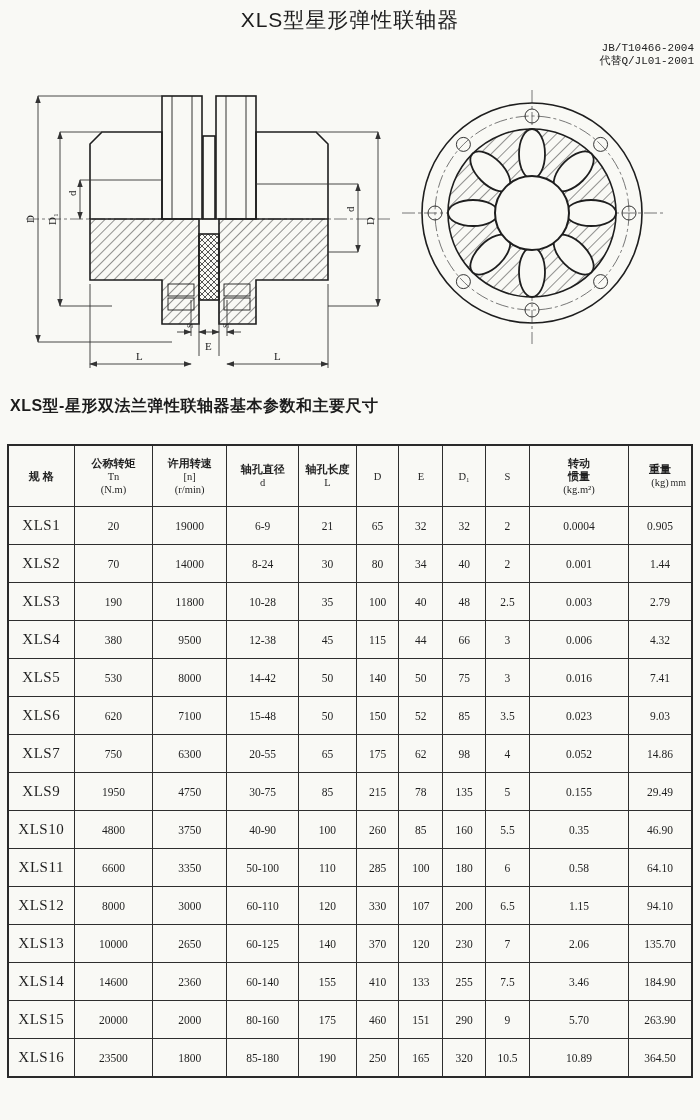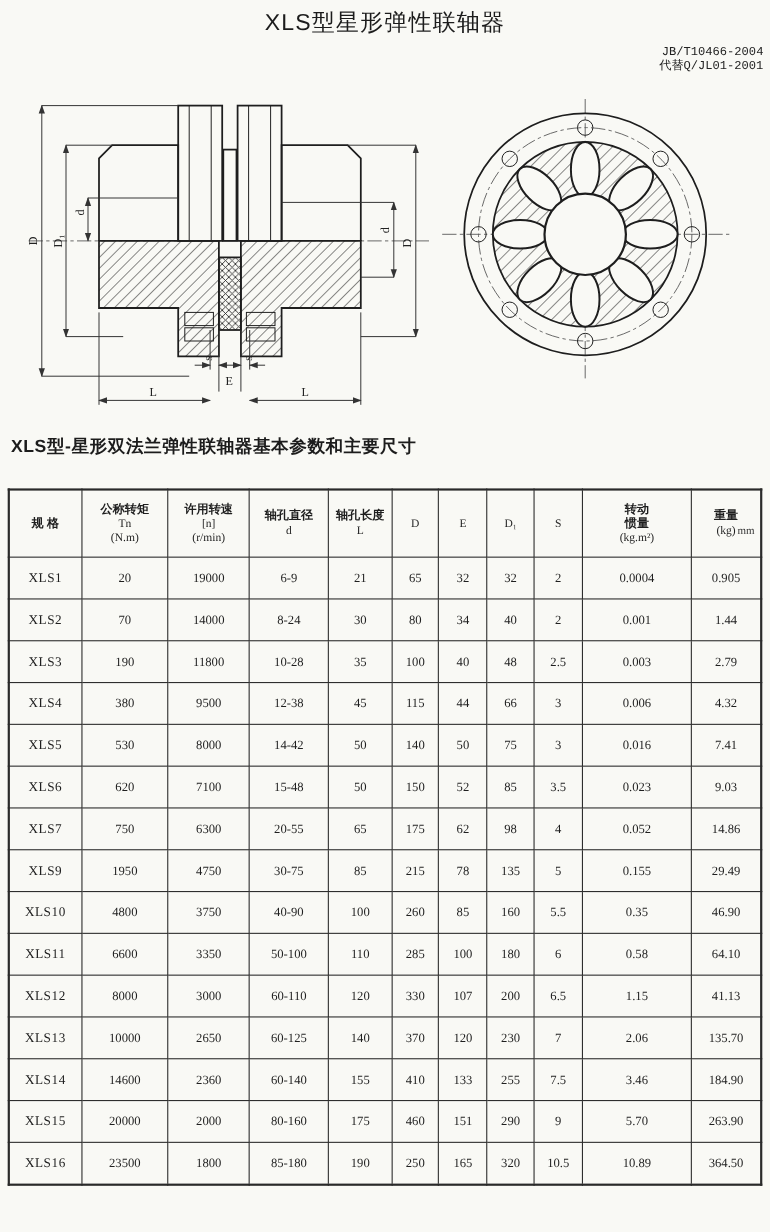--- a/index.html
+++ b/index.html
@@ -43,21 +43,21 @@
   }
   table.params{border:2px solid #2a2a2a;}
   table.params thead th{
     height:60px;font-size:11px;font-weight:bold;line-height:13px;
     font-family:"Liberation Sans",sans-serif;
   }
   table.params thead th .sub{
     font-family:"Liberation Serif",serif;font-weight:normal;font-size:10.5px;
   }
   table.params tbody td{height:37px;font-size:11.5px;}
-  table.params tbody td:first-child{font-size:12px;letter-spacing:0.5px;margin-top:33px;}
+  table.params tbody td:first-child{font-size:15px;letter-spacing:0.5px;margin-top:33px;}
   
   table.params th:nth-child(1){width:9.6%}
   table.params th:nth-child(2){width:11.6%}
   table.params th:nth-child(3){width:10.8%}
   table.params th:nth-child(4){width:10.6%}
   table.params th:nth-child(5){width:8.4%}
   table.params th:nth-child(6){width:6.2%}
   table.params th:nth-child(7){width:6.4%}
   table.params th:nth-child(8){width:6.2%}
   table.params th:nth-child(9){width:6.4%}
@@ -383,21 +383,21 @@
           <td>XLS12</td>
           <td>8000</td>
           <td>3000</td>
           <td>60-110</td>
           <td>120</td>
           <td>330</td>
           <td>107</td>
           <td>200</td>
           <td>6.5</td>
           <td>1.15</td>
-          <td>41.13</td>
+          <td>94.10</td>
         </tr>
         <tr>
           <td>XLS13</td>
           <td>10000</td>
           <td>2650</td>
           <td>60-125</td>
           <td>140</td>
           <td>370</td>
           <td>120</td>
           <td>230</td>

